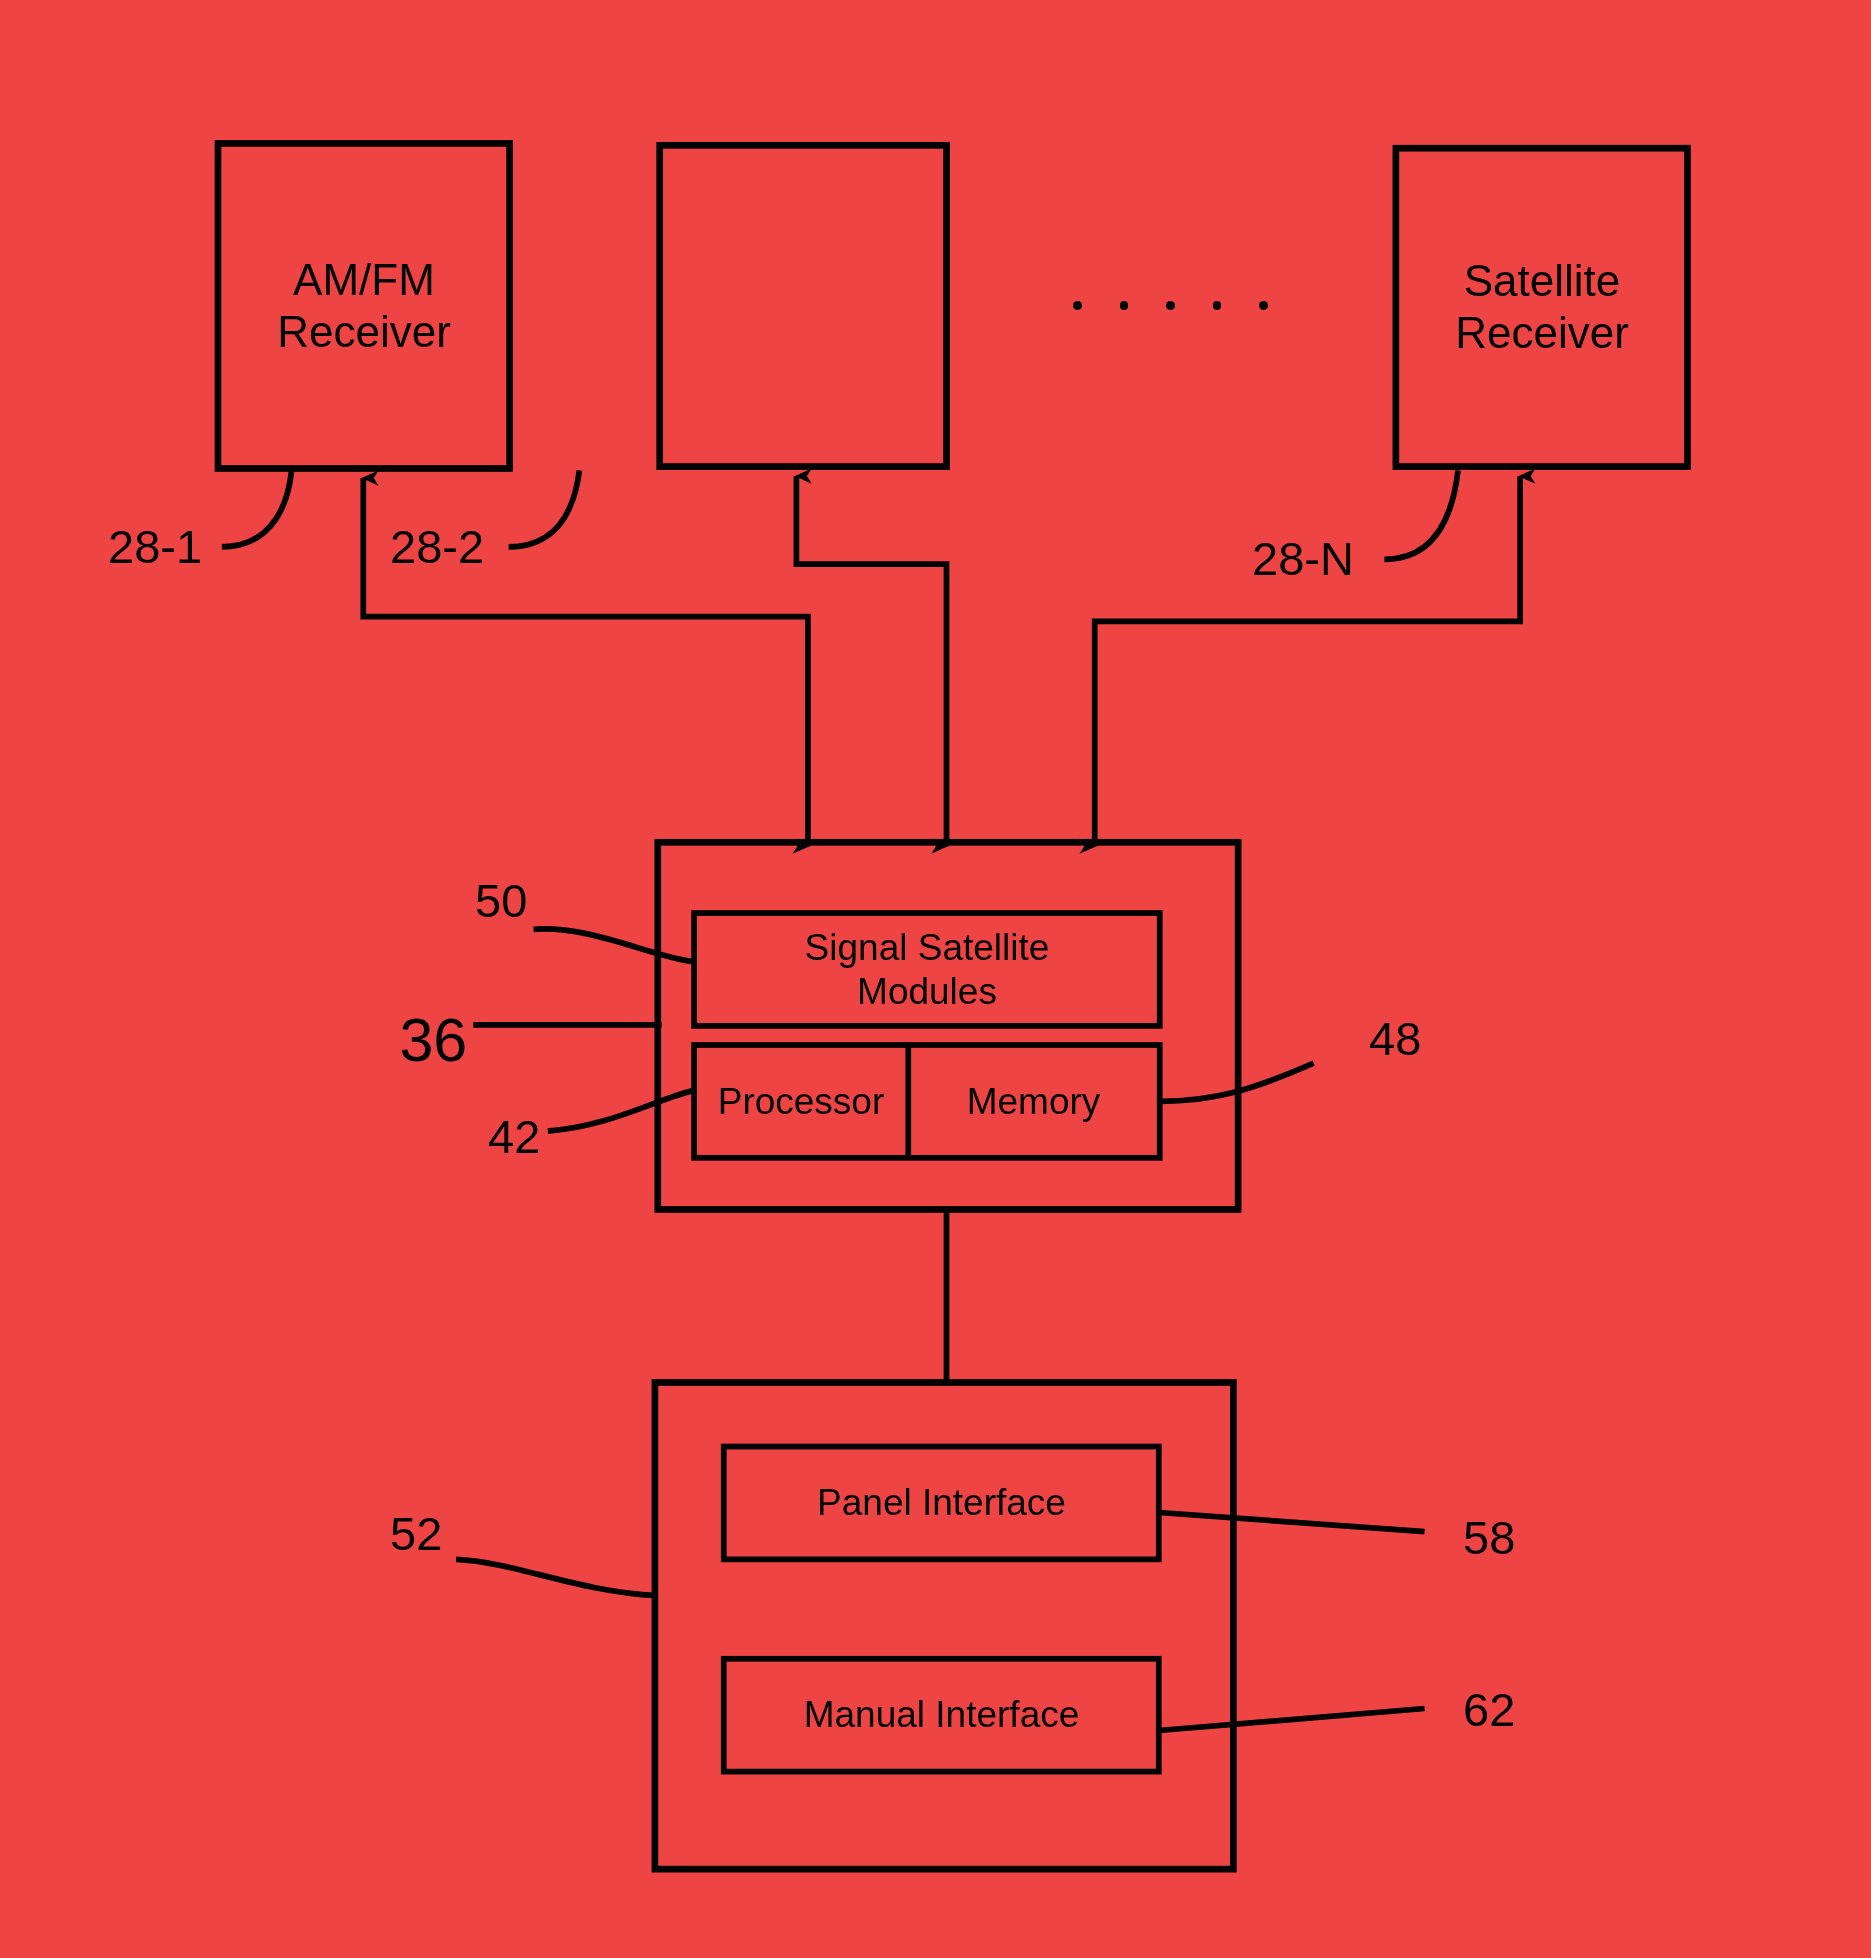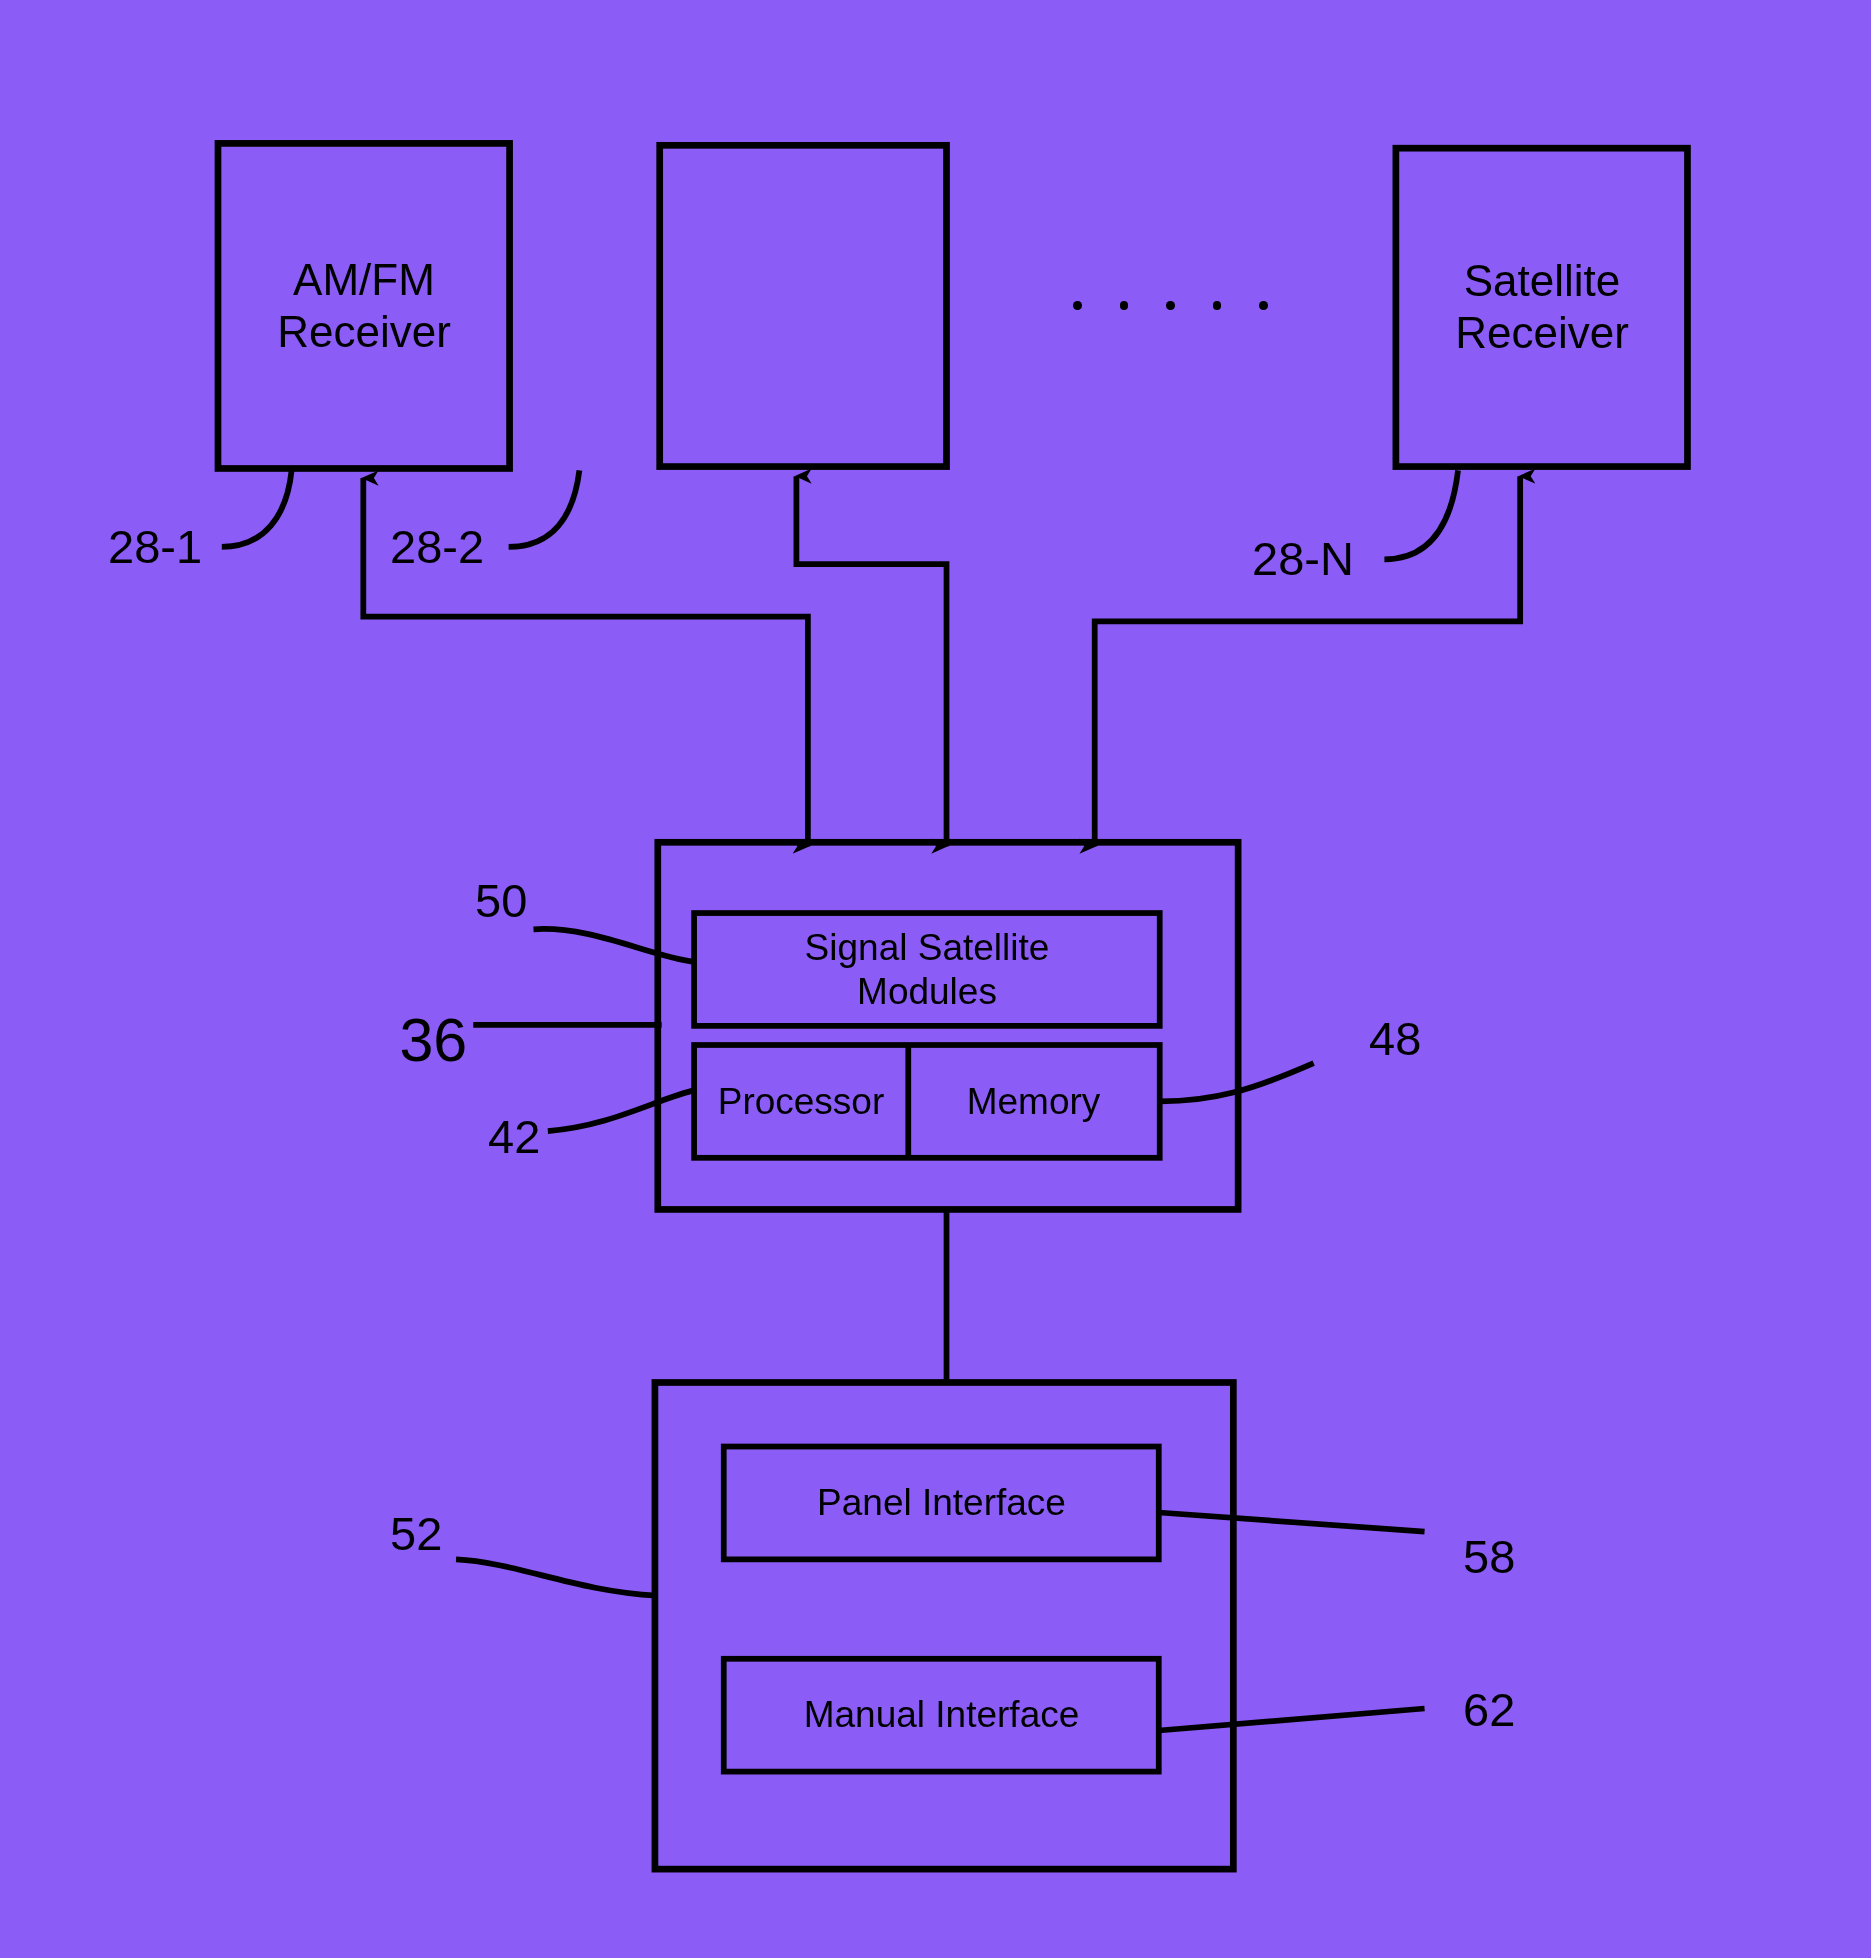--- a/index.html
+++ b/index.html
@@ -7,21 +7,21 @@
     padding: 0;
     background: #ffffff;
   }
   body {
     font-family: "Liberation Sans", sans-serif;
   }
   #figure-root {
     position: relative;
     width: 1872px;
     height: 1959px;
-    background: #8b5cf6;
+    background: #ef4444;
     overflow: hidden;
   }
   #figure-svg {
     position: absolute;
     left: 0;
     top: 0;
     width: 1872px;
     height: 1959px;
   }
   .box-label {
@@ -148,18 +148,18 @@
   <div class="ref-num" style="left:475px; top:873px; font-size:47px;">50</div>
 
   <div class="ref-num" style="left:409px; top:997px; font-size:61px; transform:translateX(-9.6px);margin-top:8px;">36</div>
 
   <div class="ref-num" style="left:488px; top:1109px; font-size:47px;">42</div>
 
   <div class="ref-num" style="left:1369px; top:1011px; font-size:47px;">48</div>
 
   <div class="ref-num" style="left:390px; top:1506px; font-size:47px;">52</div>
 
-  <div class="ref-num" style="left:1463px; top:1510px; font-size:47px;margin-top:19px;">58</div>
+  <div class="ref-num" style="left:1463px; top:1510px; font-size:47px;">58</div>
 
   <div class="ref-num" style="left:1463px; top:1682px; font-size:47px;">62</div>
 
 </div>
 
 
 </body></html>

